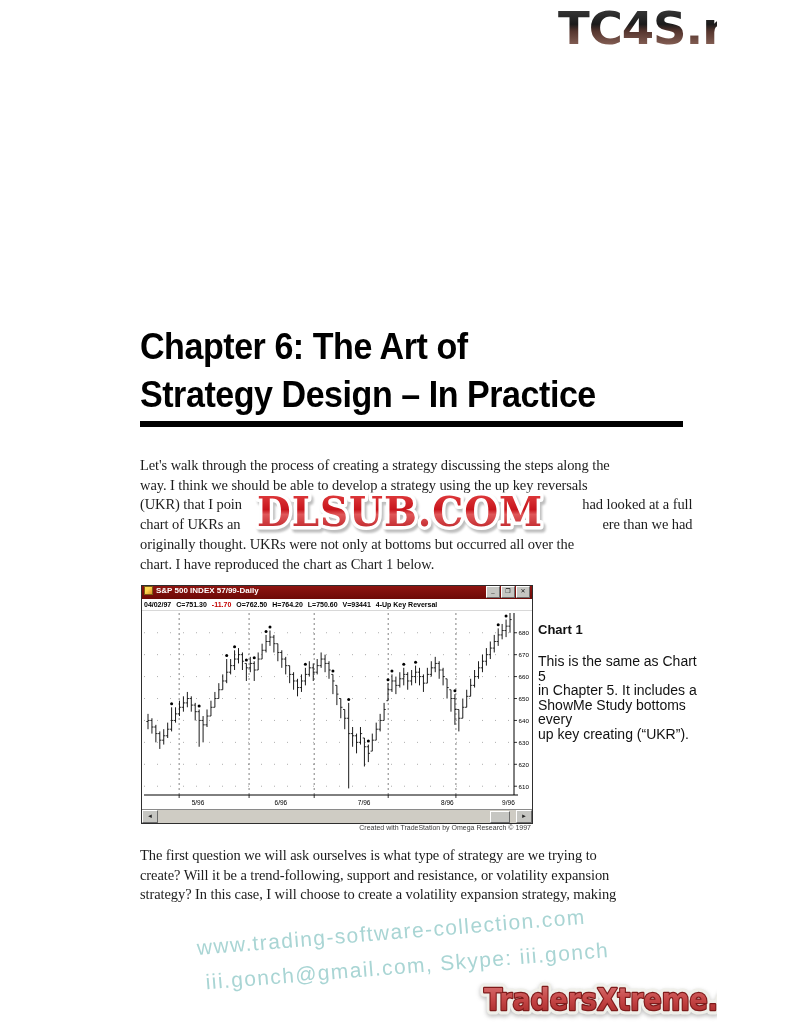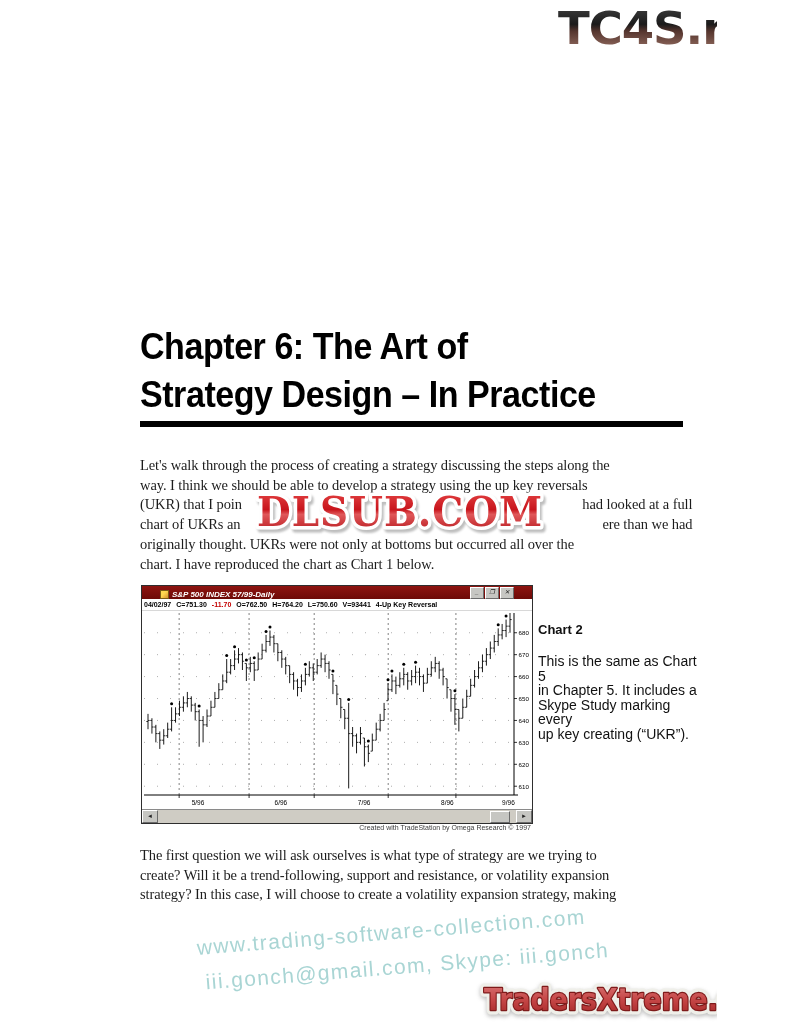--- a/index.html
+++ b/index.html
@@ -20,21 +20,21 @@
   .pline{white-space:nowrap;}
   .split{display:flex;justify-content:space-between;white-space:nowrap;}
 
   
   .dlsub-svg{position:absolute;left:246px;top:478px;filter:drop-shadow(2px 3px 1px rgba(110,110,110,.45));}
   .dlsub-svg text{font-family:"DejaVu Serif","Liberation Serif",serif;font-weight:bold;font-size:41px;
         letter-spacing:1px;paint-order:stroke;stroke:#ffffff;stroke-width:7px;stroke-linejoin:round;}
 
   
   .chart-window{position:absolute;left:141px;top:585px;width:390px;border:1px solid #2e2e2e;background:#fff;}
-  .titlebar{height:13px;background:linear-gradient(#8e1410,#6d0a07);display:flex;align-items:flex-end;padding:0 18px;font-style:italic;}
+  .titlebar{height:13px;background:linear-gradient(#8e1410,#6d0a07);display:flex;align-items:flex-start;padding:0 2px;}
   .title-icon{width:9px;height:9px;margin-right:3px;background:linear-gradient(135deg,#ffd84f 40%,#d98f2b);
         border:1px solid #7a5c14;box-sizing:border-box;}
   .title-text{flex:1;color:#fff;font-size:8px;font-weight:bold;white-space:nowrap;overflow:hidden;}
   .winbtn{width:12px;height:10px;margin-left:1px;background:#c6c6c2;border:1px solid;
         border-color:#ffffff #6b6b6b #6b6b6b #ffffff;font-size:6px;line-height:8px;text-align:center;color:#111;}
   .infobar{height:11px;background:#fff;display:flex;gap:5px;align-items:center;padding-left:2px;
         font-size:7px;font-weight:bold;color:#000;white-space:nowrap;border-bottom:1px solid #d8d8d8;}
   .infobar .neg{color:#c40000;}
   #chart-svg{display:block;background:#fff;font-family:"Liberation Sans",sans-serif;}
   .scrollbar{height:13px;background:#cfccc4;display:flex;align-items:stretch;border-top:1px solid #8a8a8a;position:relative;}
@@ -475,24 +475,24 @@
       </svg>
     <div class="scrollbar">
       <div class="sbtn">◄</div>
       <div class="sthumb"></div>
       <div class="sbtn right">►</div>
     </div>
   </div>
   <div class="credit">Created with TradeStation by Omega Research © 1997</div>
 
   <div class="caption">
-    <div class="cap-title">Chart 2</div>
+    <div class="cap-title">Chart 1</div>
     <div class="cap-line">This is the same as Chart 5</div>
     <div class="cap-line">in Chapter 5. It includes a</div>
-    <div class="cap-line">Skype Study marking every</div>
+    <div class="cap-line">ShowMe Study bottoms every</div>
     <div class="cap-line">up key creating (“UKR”).</div>
   </div>
 
   <div class="para para2">
     <div class="pline">The first question we will ask ourselves is what type of strategy are we trying to</div>
     <div class="pline">create? Will it be a trend-following, support and resistance, or volatility expansion</div>
     <div class="pline">strategy? In this case, I will choose to create a volatility expansion strategy, making</div>
   </div>
 
   <div class="teal-wm">

